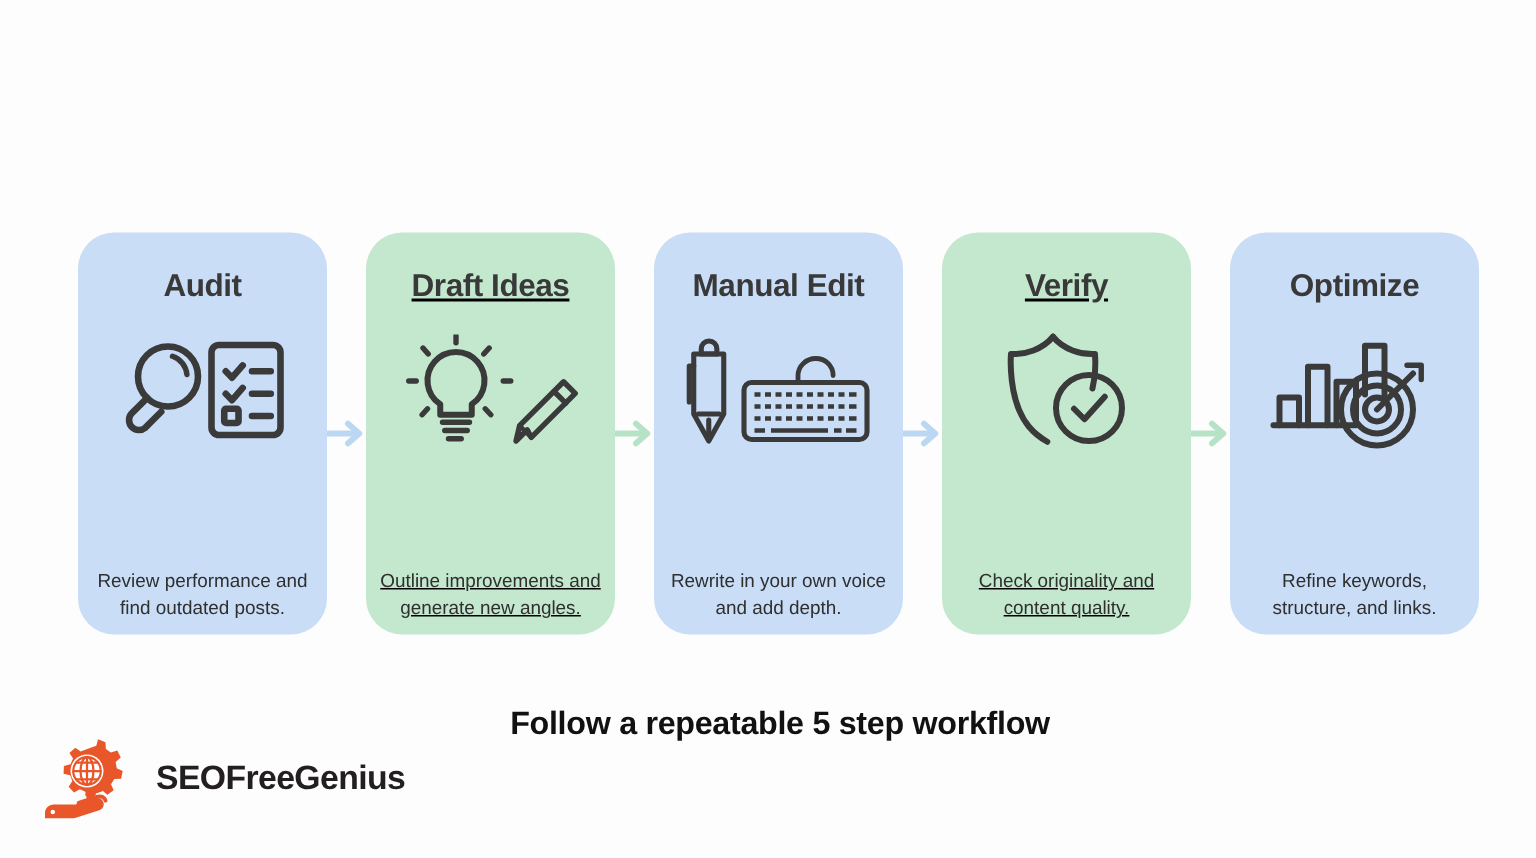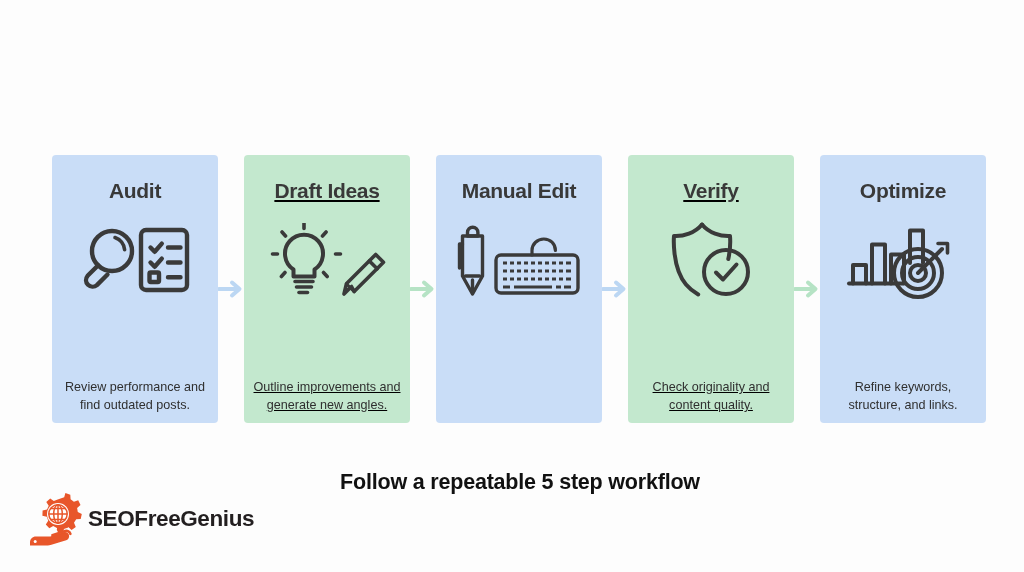--- a/index.html
+++ b/index.html
@@ -28,21 +28,21 @@
     width: 920px;
     height: 268px;
     display: flex;
     align-items: stretch;
     justify-content: space-between;
   }
 
   .step-card {
     width: 166px;
     height: 268px;
-    border-radius: 4px;
+    border-radius: 24px;
     box-sizing: border-box;
     display: flex;
     flex-direction: column;
     align-items: center;
     flex: 0 0 auto;
     position: relative;
   }
   .step-card.blue  { background: #c9ddf7; }
   .step-card.green { background: #c3e8ce; text-decoration: underline; }
 
@@ -106,21 +106,21 @@
     margin-left: 16px;
   }
 
   
   .brand {
     position: absolute;
     left: 28px;
     top: 492px;
     display: flex;
     align-items: center;
-    gap: 0;
+    gap: 16px;
   }
   .brand-mark {
     width: 60px;
     height: 56px;
     display: block;
   }
   .brand-name {
     font-size: 22.5px;
     font-weight: bold;
     color: #231f20;
@@ -194,20 +194,21 @@
           <rect x="42" y="33" width="82" height="38" rx="5"></rect>
           <path d="M78 33v-4.6c0-6.5 5.5-11.4 11.8-11.4 6.4 0 11.6 4.6 11.6 11.4" stroke-width="3.2"></path>
           <g stroke-width="3" stroke-linecap="butt">
             <path d="M49 41h4M56 41h4M63 41h4M70 41h4M77 41h4M84 41h4M91 41h4M98 41h4M105 41h4M112 41h5"></path>
             <path d="M49 49h4M56 49h4M63 49h4M70 49h4M77 49h4M84 49h4M91 49h4M98 49h4M105 49h4M112 49h5"></path>
             <path d="M49 57h4M56 57h4M63 57h4M70 57h4M77 57h4M84 57h4M91 57h4M98 57h4M105 57h4M112 57h5"></path>
             <path d="M49 65h7M60 65h38M102 65h5M110 65h7"></path>
           </g>
         </svg>
       </div>
+      <div class="step-desc">Rewrite in your own voice and add depth.</div>
     </div>
 
     <div class="arrow">
       <svg width="26" height="22" viewBox="0 0 26 22" fill="none" stroke="#bcd7f3" stroke-width="4" stroke-linecap="round" stroke-linejoin="round">
         <path d="M1 11h19"></path>
         <path d="M14 4.5 21.5 11 14 17.5"></path>
       </svg>
     </div>
 
     <div class="step-card green">

